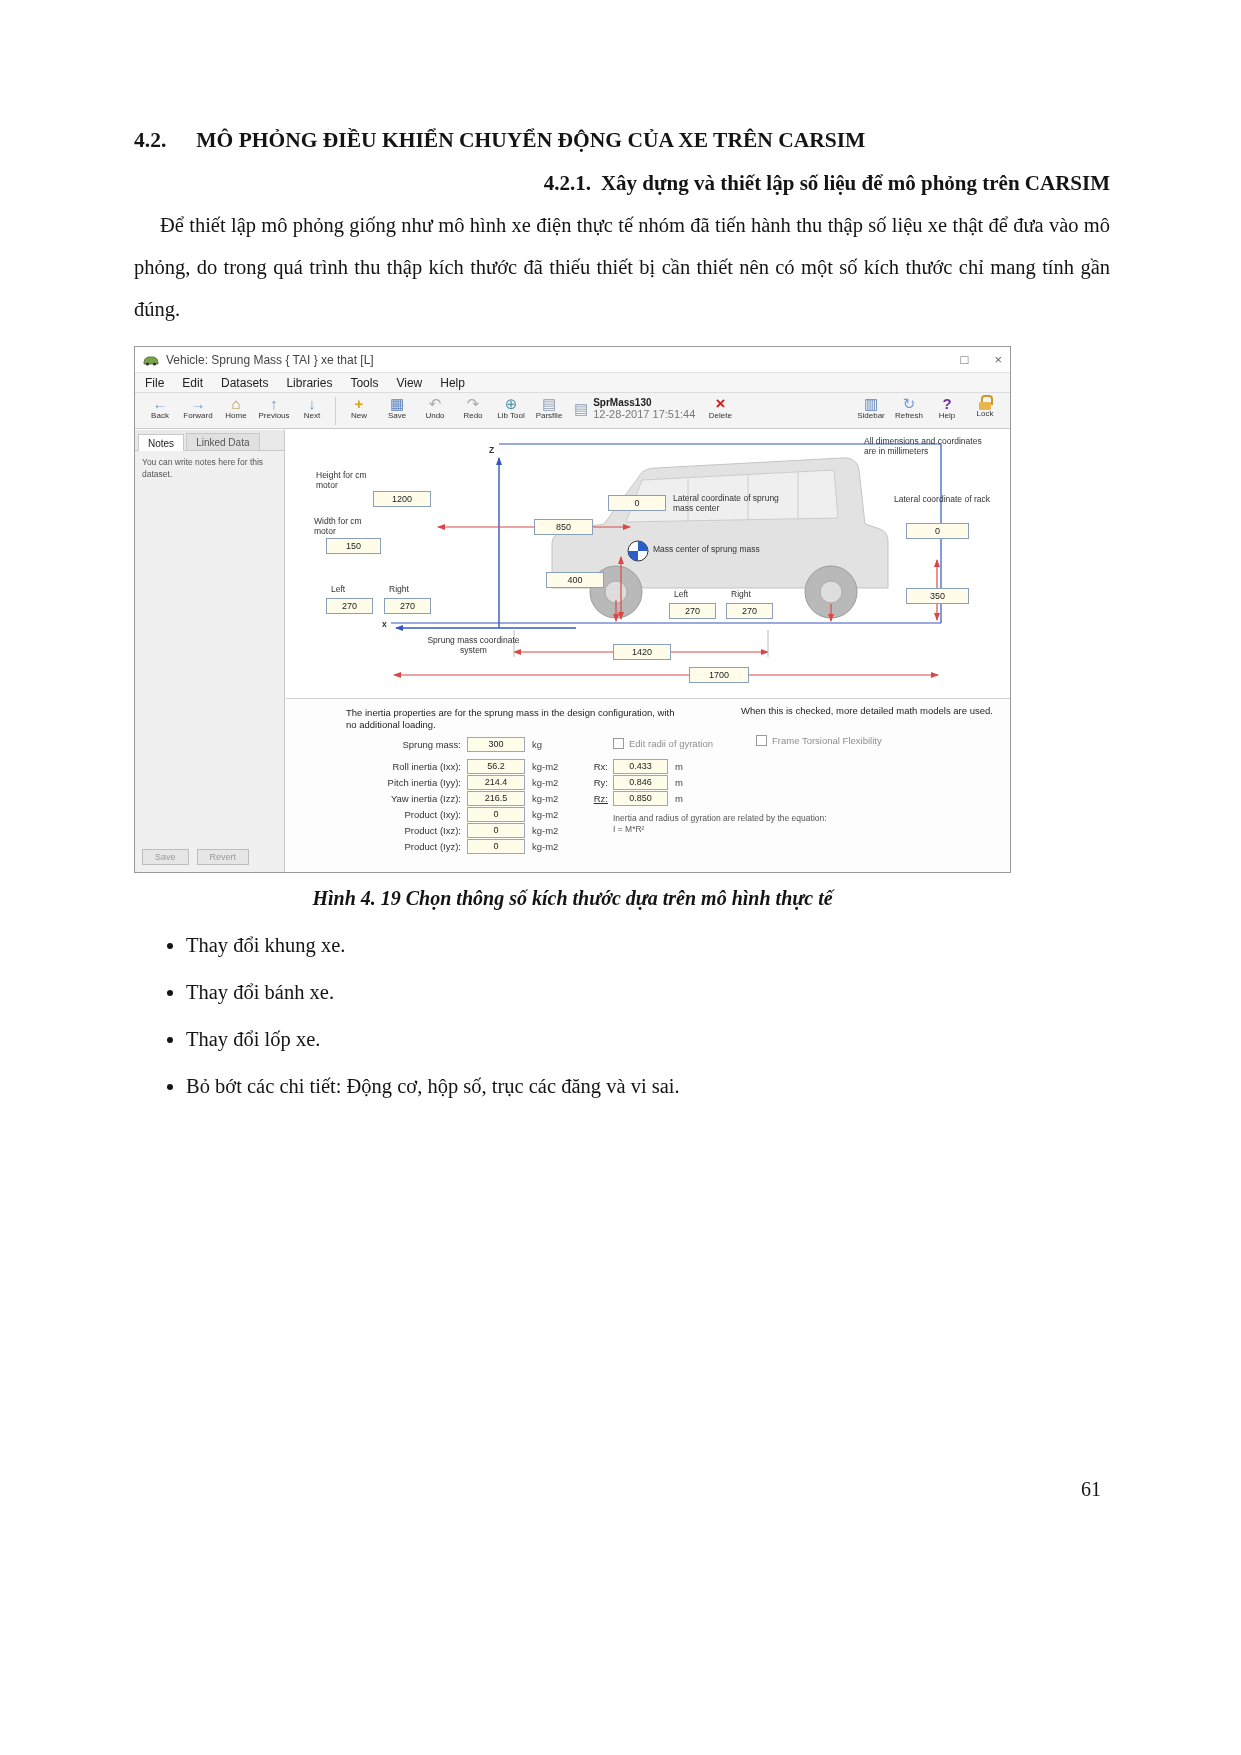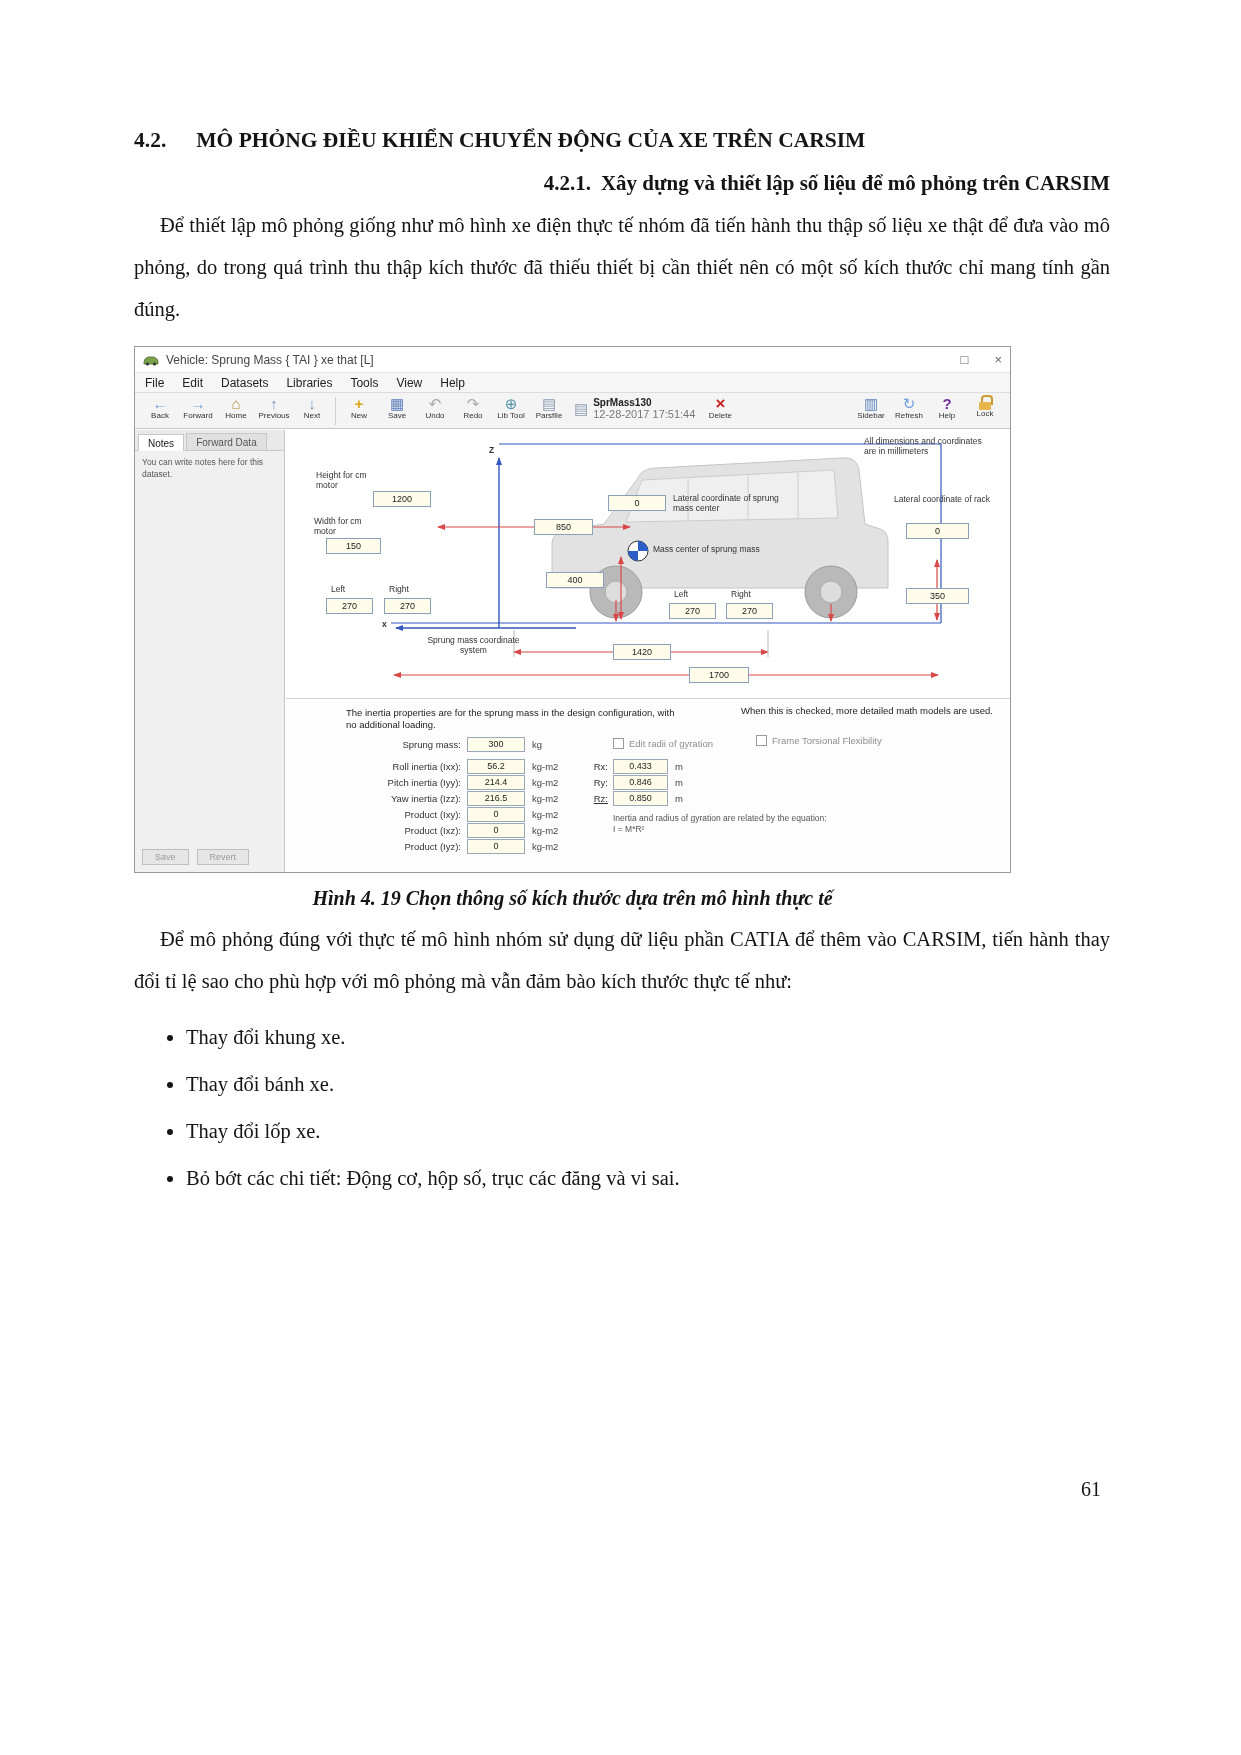--- a/index.html
+++ b/index.html
@@ -191,21 +191,21 @@
       <div class="tbtn">
           <span class="lock-icon"></span>
           <span>Lock</span>
         </div>
     </div>
 
     <div class="winbody">
       <div class="leftpanel">
         <div class="tabs">
           <span class="tab active">Notes</span>
-          <span class="tab">Forward Data</span>
+          <span class="tab">Linked Data</span>
         </div>
         <div class="notes-area">You can write notes here for this dataset.</div>
         <div class="panel-buttons">
           <button>Save</button>
           <button>Revert</button>
         </div>
       </div>
 
       <div class="mainarea">
 
@@ -341,21 +341,20 @@
           <div class="punit" style="left:246px; top:142px;">kg-m2</div>
 
           <div class="pabs" style="left:327px; top:114px; width:215px; font-size:8.5px; color:#555;">Inertia and radius of gyration are related by the equation: I = M*R²</div>
         </div>
       </div>
     </div>
   </div>
 
   <div class="figure-caption">Hình 4. 19 Chọn thông số kích thước dựa trên mô hình thực tế</div>
 
-  <p class="para">Để mô phỏng đúng với thực tế mô hình nhóm sử dụng dữ liệu phần CATIA để thêm vào CARSIM, tiến hành thay đổi tỉ lệ sao cho phù hợp với mô phỏng mà vẫn đảm bào kích thước thực tế như:</p>
 
   <ul class="bullets">
     <li>Thay đổi khung xe.</li>
     <li>Thay đổi bánh xe.</li>
     <li>Thay đổi lốp xe.</li>
     <li>Bỏ bớt các chi tiết: Động cơ, hộp số, trục các đăng và vi sai.</li>
   </ul>
 
 </div>
 

